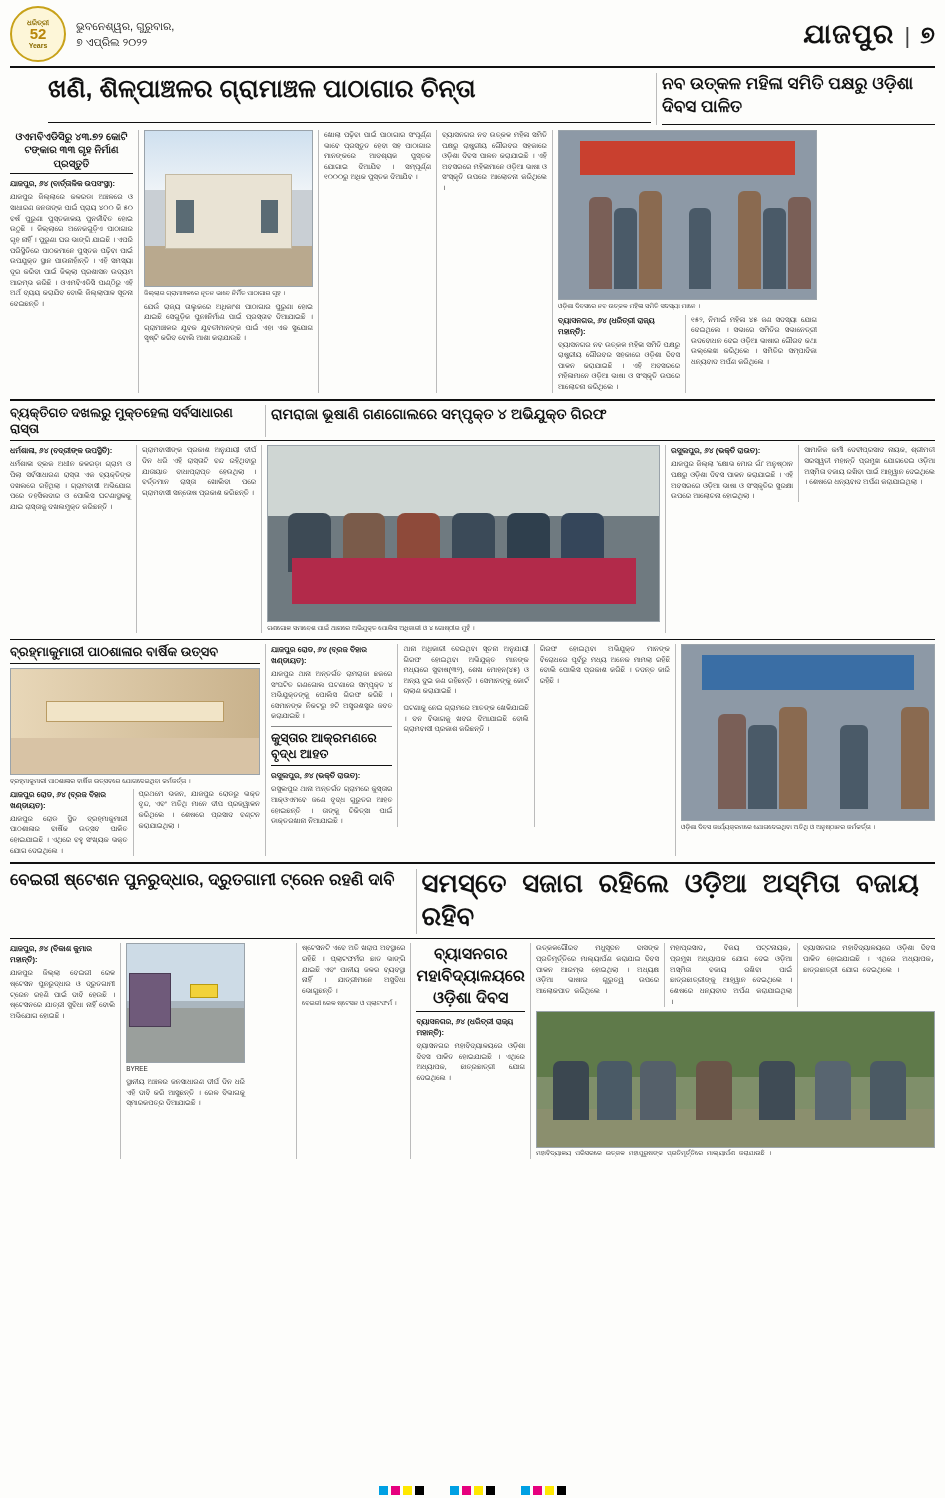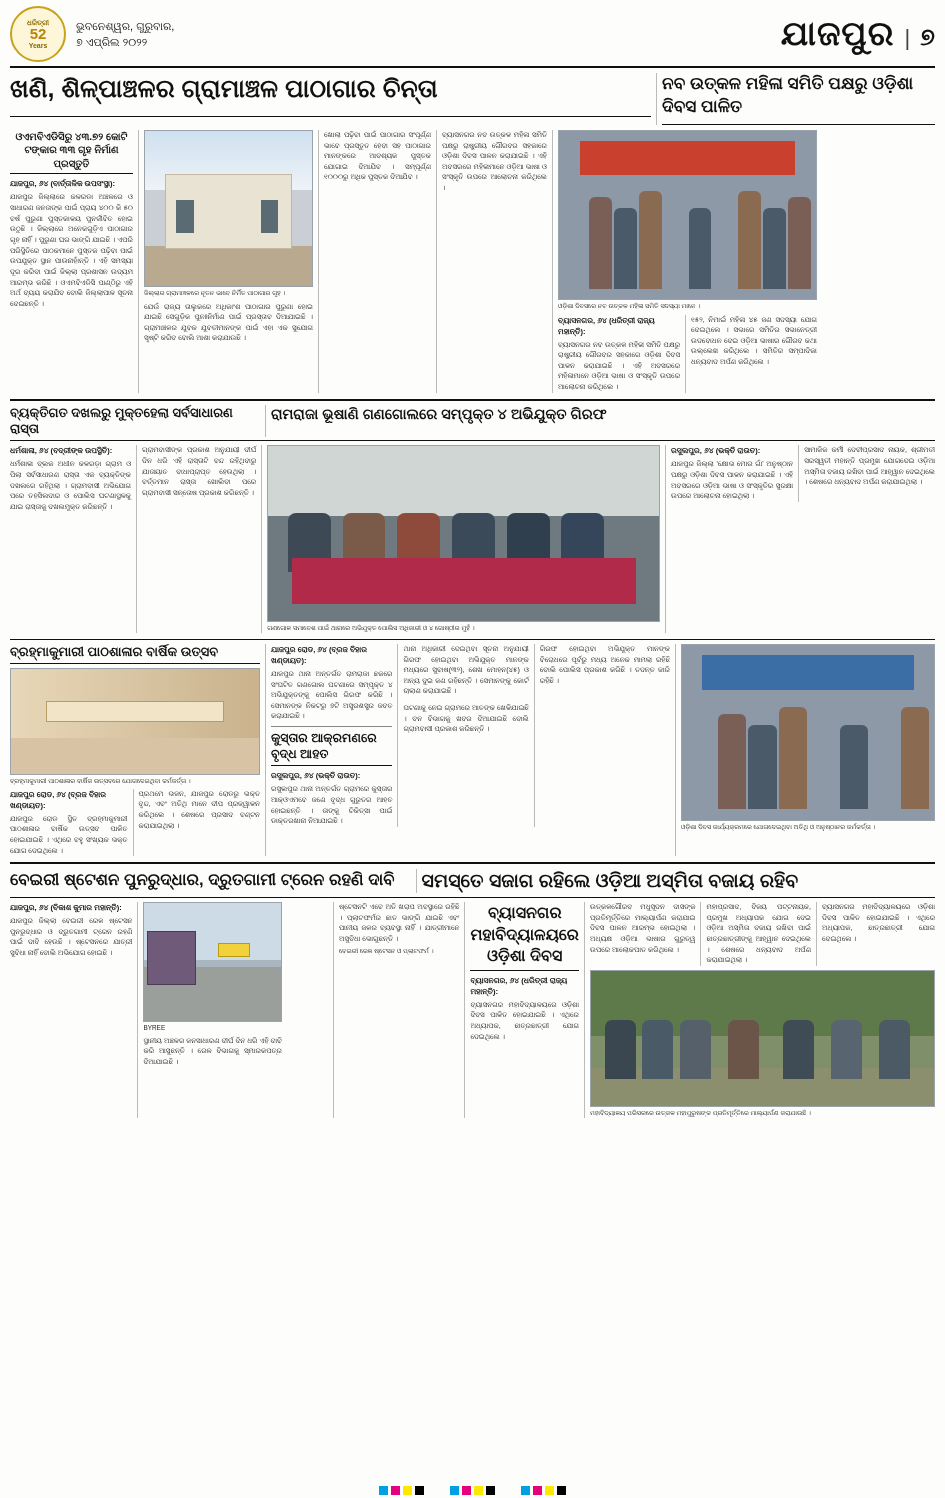--- a/index.html
+++ b/index.html
@@ -17,21 +17,21 @@
   .mh-left{display:flex;align-items:center;gap:10px;}
   .logo{
     width:52px;height:52px;border-radius:50%;
     border:2px solid #c8a21a;background:#fdf6d8;
     display:flex;flex-direction:column;align-items:center;justify-content:center;
     font-size:7px;line-height:1.05;color:#8a6b00;font-weight:bold;
   }
   .logo .num{font-size:15px;color:#b8860b;}
   .mh-place{font-size:11px;line-height:1.5;}
   .mh-right{display:flex;align-items:baseline;gap:10px;}
-  .mh-title{font-size:34px;font-weight:bold;letter-spacing:1px;}
+  .mh-title{font-size:27px;font-weight:bold;letter-spacing:1px;}
   .mh-sep{font-size:22px;color:#444;}
   .mh-page{font-size:24px;font-weight:bold;}
 
   
   .hl{font-weight:bold;line-height:1.25;}
   .rule{border-top:1px solid #111;}
   .vline{border-left:1px solid #bbb;}
   .col-text{font-size:7.1px;line-height:1.5;text-align:justify;color:#1a1a1a;hyphens:auto;}
   .dateline{font-size:7.6px;font-weight:bold;line-height:1.45;margin-bottom:3px;}
   .cap{font-size:6.4px;line-height:1.35;padding:2px 0 0 0;color:#222;}
@@ -105,21 +105,21 @@
     </div>
     <div class="mh-right">
       <div class="mh-title">ଯାଜପୁର</div>
       <div class="mh-sep">|</div>
       <div class="mh-page">୭</div>
     </div>
   </div>
 
   <div class="cols sec" style="align-items:flex-start;">
     <div style="width:660px;">
-      <div class="hl" style="font-size:25px;border-bottom:1px solid #111;padding-bottom:12px;">ଖଣି, ଶିଳ୍ପାଞ୍ଚଳର ଗ୍ରାମାଞ୍ଚଳ ପାଠାଗାର ଚିନ୍ତା</div>
+      <div class="hl" style="font-size:25px;border-bottom:1px solid #111;padding-bottom:18px;margin-left:38px;">ଖଣି, ଶିଳ୍ପାଞ୍ଚଳର ଗ୍ରାମାଞ୍ଚଳ ପାଠାଗାର ଚିନ୍ତା</div>
     </div>
     <div class="vline" style="width:285px;">
       <div class="hl" style="font-size:17px;line-height:1.35;border-bottom:1px solid #111;padding-bottom:5px;">ନବ ଉତ୍କଳ ମହିଳା ସମିତି ପକ୍ଷରୁ ଓଡ଼ିଶା ଦିବସ ପାଳିତ</div>
     </div>
   </div>
 
   <div class="cols" style="margin-top:5px;">
 
     <div style="width:128px;">
       <div class="boxhl">ଓଏମବିଏଡିସିରୁ ୪୩.୭୨ କୋଟି ଟଙ୍କାର ୩୩ ଗୃହ ନିର୍ମାଣ ପ୍ରସ୍ତୁତି</div>
@@ -280,21 +280,21 @@
       </div>
       <div class="cap">ଓଡ଼ିଶା ଦିବସ କାର୍ଯ୍ୟକ୍ରମରେ ଯୋଗଦେଇଥିବା ଅତିଥି ଓ ଅନୁଷ୍ଠାନର କର୍ମକର୍ତ୍ତା ।</div>
     </div>
   </div>
 
   <div class="cols" style="margin-top:6px;border-top:2px solid #111;padding-top:5px;">
     <div style="width:410px;">
       <div class="hl" style="font-size:16.5px;">ବେଇରୀ ଷ୍ଟେଶନ ପୁନରୁଦ୍ଧାର, ଦ୍ରୁତଗାମୀ ଟ୍ରେନ ରହଣି ଦାବି</div>
     </div>
     <div class="vline" style="width:525px;">
-      <div class="hl" style="font-size:19px;">ସମସ୍ତେ ସଜାଗ ରହିଲେ ଓଡ଼ିଆ ଅସ୍ମିତା ବଜାୟ ରହିବ</div>
+      <div class="hl" style="font-size:26px;font-family:Liberation Mono, monospace;">ସମସ୍ତେ ସଜାଗ ରହିଲେ ଓଡ଼ିଆ ଅସ୍ମିତା ବଜାୟ ରହିବ</div>
     </div>
   </div>
   <div class="rule" style="margin-top:4px;"></div>
 
   <div class="cols" style="margin-top:4px;">
 
     <div style="width:128px;">
       <div class="dateline">ଯାଜପୁର, ୬୪ (ବିକାଶ କୁମାର ମହାନ୍ତି):</div>
       <div class="col-text">ଯାଜପୁର ଜିଲ୍ଲା ବେଇରୀ ରେଳ ଷ୍ଟେସନ ପୁନରୁଦ୍ଧାର ଓ ଦ୍ରୁତଗାମୀ ଟ୍ରେନ ରହଣି ପାଇଁ ଦାବି ହେଉଛି । ଷ୍ଟେସନରେ ଯାତ୍ରୀ ସୁବିଧା ନାହିଁ ବୋଲି ଅଭିଯୋଗ ହୋଇଛି ।</div>
     </div>
@@ -314,21 +314,21 @@
       <div class="col-text">ଷ୍ଟେସନଟି ଏବେ ଅତି ଖରାପ ଅବସ୍ଥାରେ ରହିଛି । ପ୍ଲାଟଫର୍ମର ଛାତ ଭାଙ୍ଗି ଯାଇଛି ଏବଂ ପାନୀୟ ଜଳର ବ୍ୟବସ୍ଥା ନାହିଁ । ଯାତ୍ରୀମାନେ ଅସୁବିଧା ଭୋଗୁଛନ୍ତି ।</div>
       <div class="cap">ବେଇରୀ ରେଳ ଷ୍ଟେସନ ଓ ପ୍ଲାଟଫର୍ମ ।</div>
     </div>
 
     <div class="vline" style="width:120px;">
       <div class="boxhl" style="font-size:16px;">ବ୍ୟାସନଗର ମହାବିଦ୍ୟାଳୟରେ ଓଡ଼ିଶା ଦିବସ</div>
       <div class="dateline">ବ୍ୟାସନଗର, ୬୪ (ଧରିତ୍ରୀ ରାଜ୍ୟ ମହାନ୍ତି):</div>
       <div class="col-text">ବ୍ୟାସନଗର ମହାବିଦ୍ୟାଳୟରେ ଓଡ଼ିଶା ଦିବସ ପାଳିତ ହୋଇଯାଇଛି । ଏଥିରେ ଅଧ୍ୟାପକ, ଛାତ୍ରଛାତ୍ରୀ ଯୋଗ ଦେଇଥିଲେ ।</div>
     </div>
 
-    <div class="vline" style="width:351px;">
+    <div class="vline" style="width:405px;font-family:Liberation Mono, monospace;">
       <div class="cols" style="margin-bottom:4px;">
         <div style="width:130px;padding-left:0;">
           <div class="col-text">ଉତ୍କଳଗୌରବ ମଧୁସୂଦନ ଦାସଙ୍କ ପ୍ରତିମୂର୍ତ୍ତିରେ ମାଲ୍ୟାର୍ପଣ କରାଯାଇ ଦିବସ ପାଳନ ଆରମ୍ଭ ହୋଇଥିଲା । ଅଧ୍ୟକ୍ଷ ଓଡ଼ିଆ ଭାଷାର ଗୁରୁତ୍ୱ ଉପରେ ଆଲୋକପାତ କରିଥିଲେ ।</div>
         </div>
         <div class="vline" style="width:135px;">
           <div class="col-text">ମହାପ୍ରସାଦ, ବିଜୟ ପଟ୍ଟନାୟକ, ପ୍ରମୁଖ ଅଧ୍ୟାପକ ଯୋଗ ଦେଇ ଓଡ଼ିଆ ଅସ୍ମିତା ବଜାୟ ରଖିବା ପାଇଁ ଛାତ୍ରଛାତ୍ରୀଙ୍କୁ ଆହ୍ୱାନ ଦେଇଥିଲେ । ଶେଷରେ ଧନ୍ୟବାଦ ଅର୍ପଣ କରାଯାଇଥିଲା ।</div>
         </div>
         <div class="vline" style="width:140px;padding-right:0;">
           <div class="col-text">ବ୍ୟାସନଗର ମହାବିଦ୍ୟାଳୟରେ ଓଡ଼ିଶା ଦିବସ ପାଳିତ ହୋଇଯାଇଛି । ଏଥିରେ ଅଧ୍ୟାପକ, ଛାତ୍ରଛାତ୍ରୀ ଯୋଗ ଦେଇଥିଲେ ।</div>
         </div>

